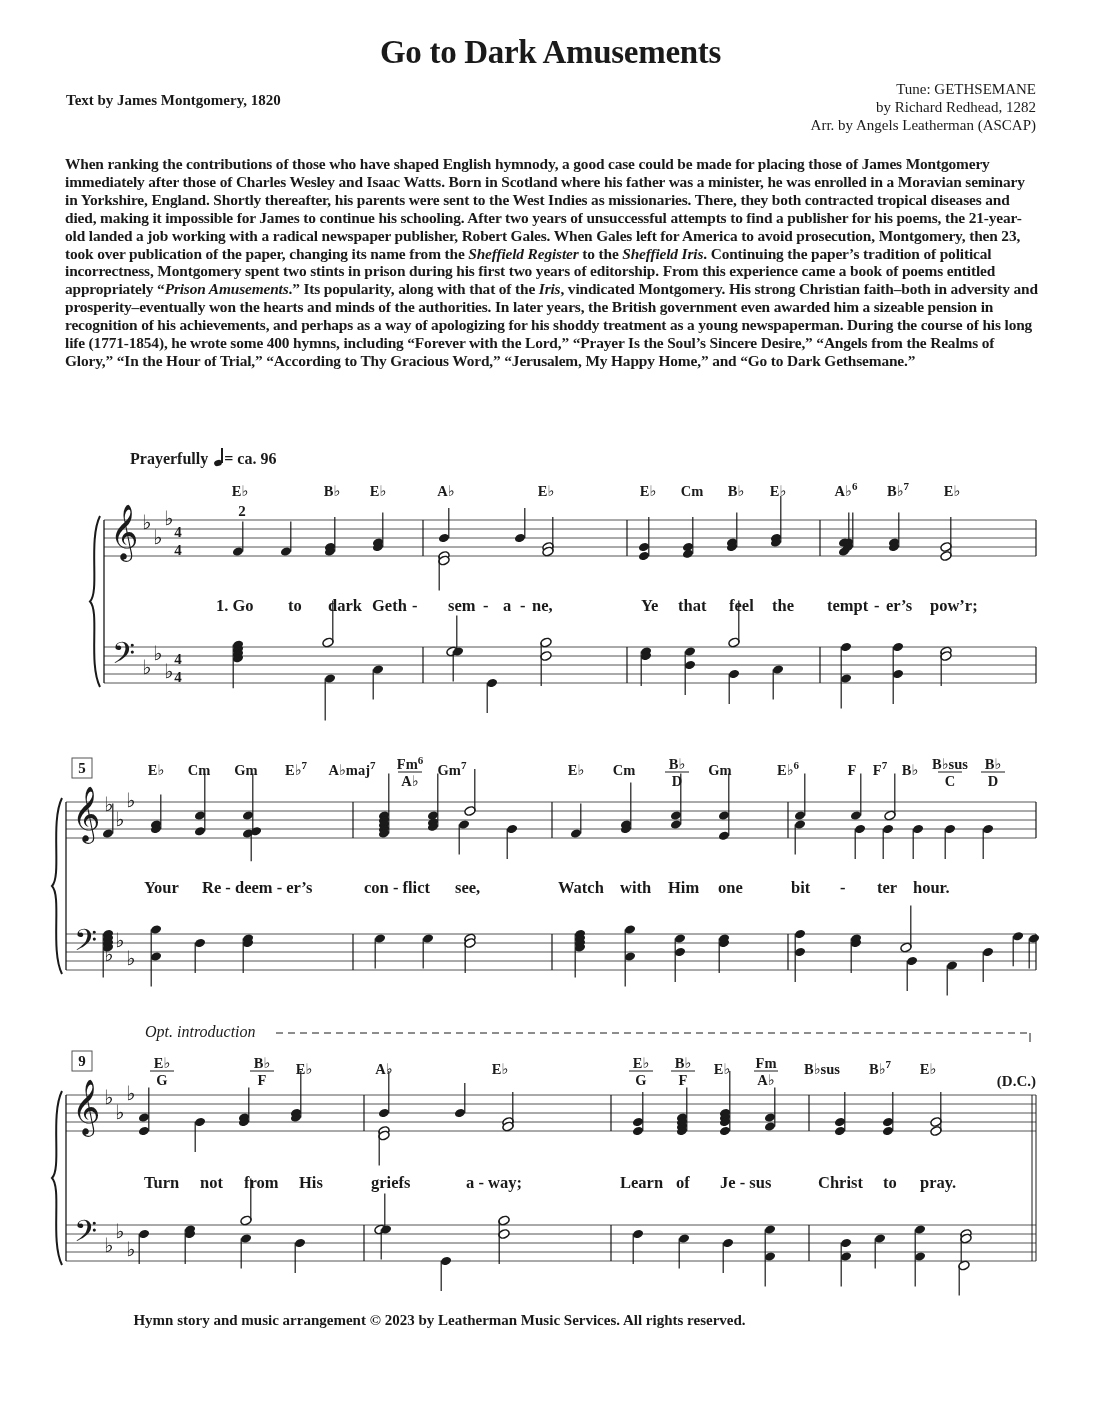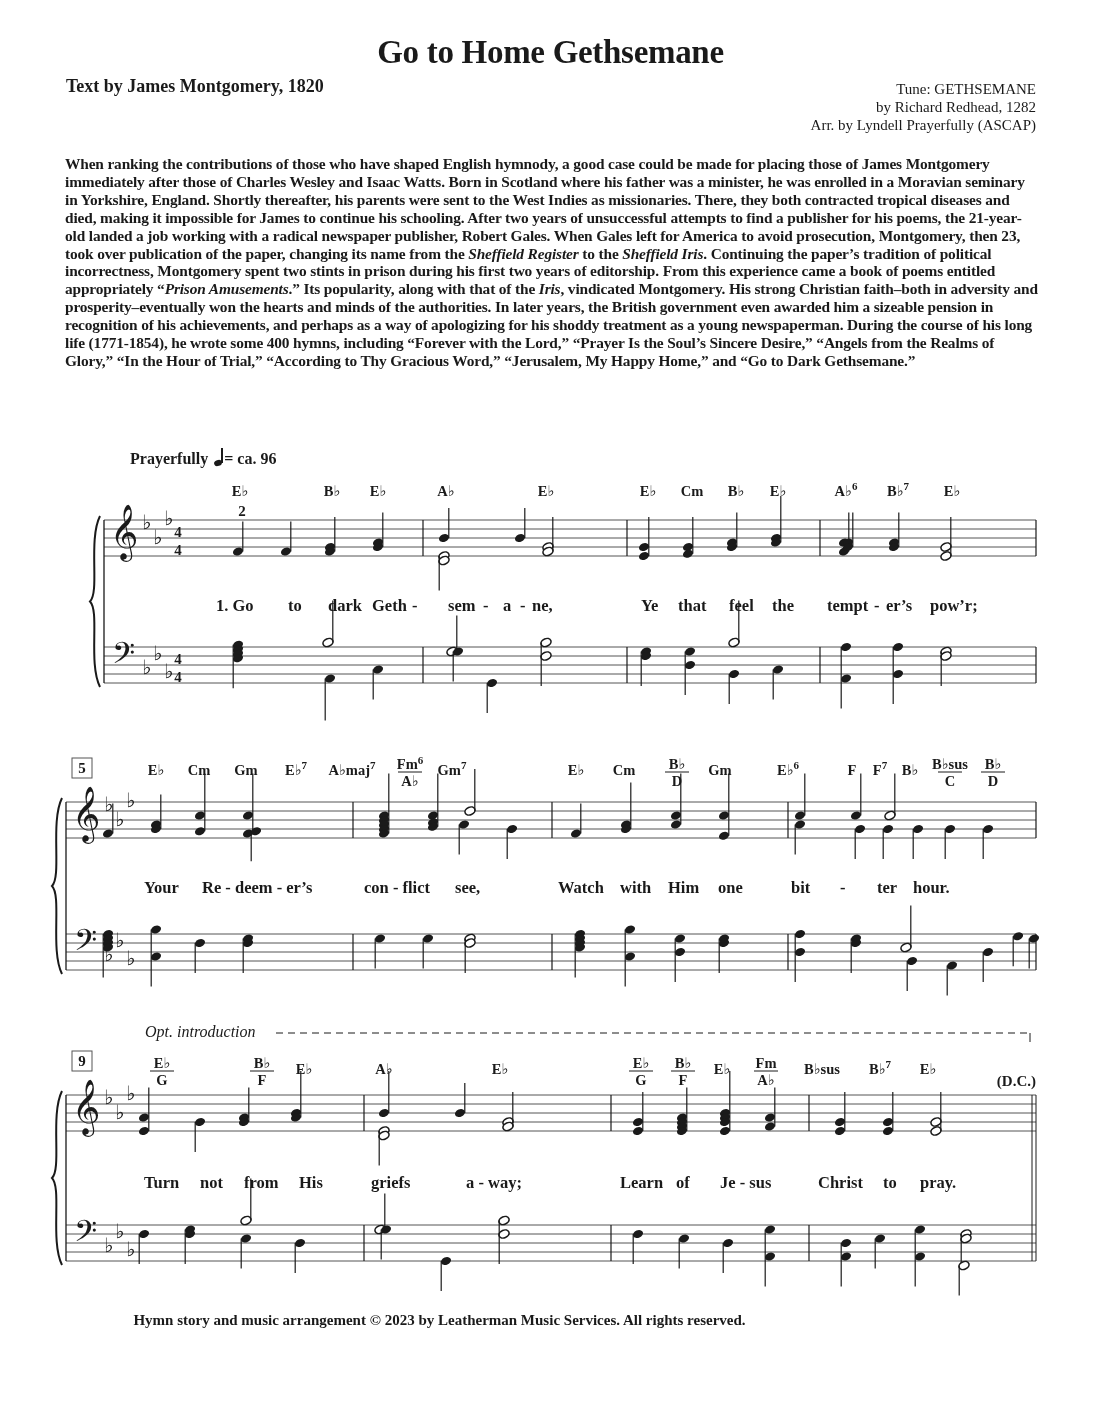--- a/index.html
+++ b/index.html
@@ -1,42 +1,42 @@
 <!DOCTYPE html>
 <html><head>
 <meta charset="utf-8">
 <style>
   html,body{margin:0;padding:0;background:#fff;}
   body{width:1101px;height:1425px;position:relative;overflow:hidden;font-family:"Liberation Serif","DejaVu Serif",serif;color:#1a1a1a;}
   .title{position:absolute;top:34px;left:0;width:1101px;text-align:center;font-weight:bold;font-size:33px;letter-spacing:-0.3px;}
-  .credit-left{position:absolute;top:76px;left:66px;font-weight:bold;font-size:18px;}
+  .credit-left{position:absolute;top:92px;left:66px;font-weight:bold;font-size:15px;}
   .credit-right{position:absolute;top:80px;right:65px;text-align:right;font-weight:normal;font-size:15px;line-height:18px;}
   .story{position:absolute;top:155px;left:65px;width:975px;font-weight:bold;font-size:15.4px;line-height:17.9px;letter-spacing:-0.15px;}
   .story i{font-weight:bold;}
   .tempo{position:absolute;top:448px;left:130px;font-weight:bold;font-size:16px;}
   .tempo .note{display:inline-block;position:relative;width:10px;height:18px;vertical-align:-2px;margin-left:6px;}
   .tempo .note:before{content:"";position:absolute;left:0;bottom:0;width:8px;height:6px;background:#1a1a1a;border-radius:50%;transform:rotate(-20deg);}
   .tempo .note:after{content:"";position:absolute;left:7px;bottom:3px;width:1.4px;height:15px;background:#1a1a1a;}
   svg.score{position:absolute;left:0;top:0;}
   .chord{font-weight:bold;font-size:14.5px;}
   .lyric{font-weight:bold;font-size:16.5px;}
   .footer{position:absolute;top:1312px;left:0;width:879px;text-align:center;font-weight:bold;font-size:15px;}
   .mnum{font-weight:bold;font-size:15px;}
   .optintro{font-style:italic;font-size:16px;}
   .dc{font-weight:bold;font-size:15px;}
 </style>
 </head>
 <body>
 
-<div class="title">Go to Home Gethsemane</div>
+<div class="title">Go to Dark Amusements</div>
 <div class="credit-left">Text by James Montgomery, 1820</div>
 <div class="credit-right">
   <div>Tune: GETHSEMANE</div>
   <div>by Richard Redhead, 1282</div>
-  <div>Arr. by Lyndell Prayerfully (ASCAP)</div>
+  <div>Arr. by Angels Leatherman (ASCAP)</div>
 </div>
 
 <div class="story" id="story"><span>When ranking the contributions of those who have shaped English hymnody, a good case could be made for placing those of James Montgomery immediately after those of Charles Wesley and Isaac Watts. Born in Scotland where his father was a minister, he was enrolled in a Moravian seminary in Yorkshire, England. Shortly thereafter, his parents were sent to the West Indies as missionaries. There, they both contracted tropical diseases and died, making it impossible for James to continue his schooling. After two years of unsuccessful attempts to find a publisher for his poems, the 21-year-old landed a job working with a radical newspaper publisher, Robert Gales. When Gales left for America to avoid prosecution, Montgomery, then 23, took over publication of the paper, changing its name from the </span><i>Sheffield Register</i><span> to the </span><i>Sheffield Iris</i><span>. Continuing the paper’s tradition of political incorrectness, Montgomery spent two stints in prison during his first two years of editorship. From this experience came a book of poems entitled appropriately “</span><i>Prison Amusements</i><span>.” Its popularity, along with that of the </span><i>Iris</i><span>, vindicated Montgomery. His strong Christian faith–both in adversity and prosperity–eventually won the hearts and minds of the authorities. In later years, the British government even awarded him a sizeable pension in recognition of his achievements, and perhaps as a way of apologizing for his shoddy treatment as a young newspaperman. During the course of his long life (1771-1854), he wrote some 400 hymns, including “Forever with the Lord,” “Prayer Is the Soul’s Sincere Desire,” “Angels from the Realms of Glory,” “In the Hour of Trial,” “According to Thy Gracious Word,” “Jerusalem, My Happy Home,” and “Go to Dark Gethsemane.”</span></div>
 
 <div class="tempo">
   <span>Prayerfully</span><span class="note"></span><span>= ca. 96</span>
 </div>
 
 <svg class="score" id="score" width="1101" height="1425" viewBox="0 0 1101 1425" xmlns="http://www.w3.org/2000/svg">
     <g>

